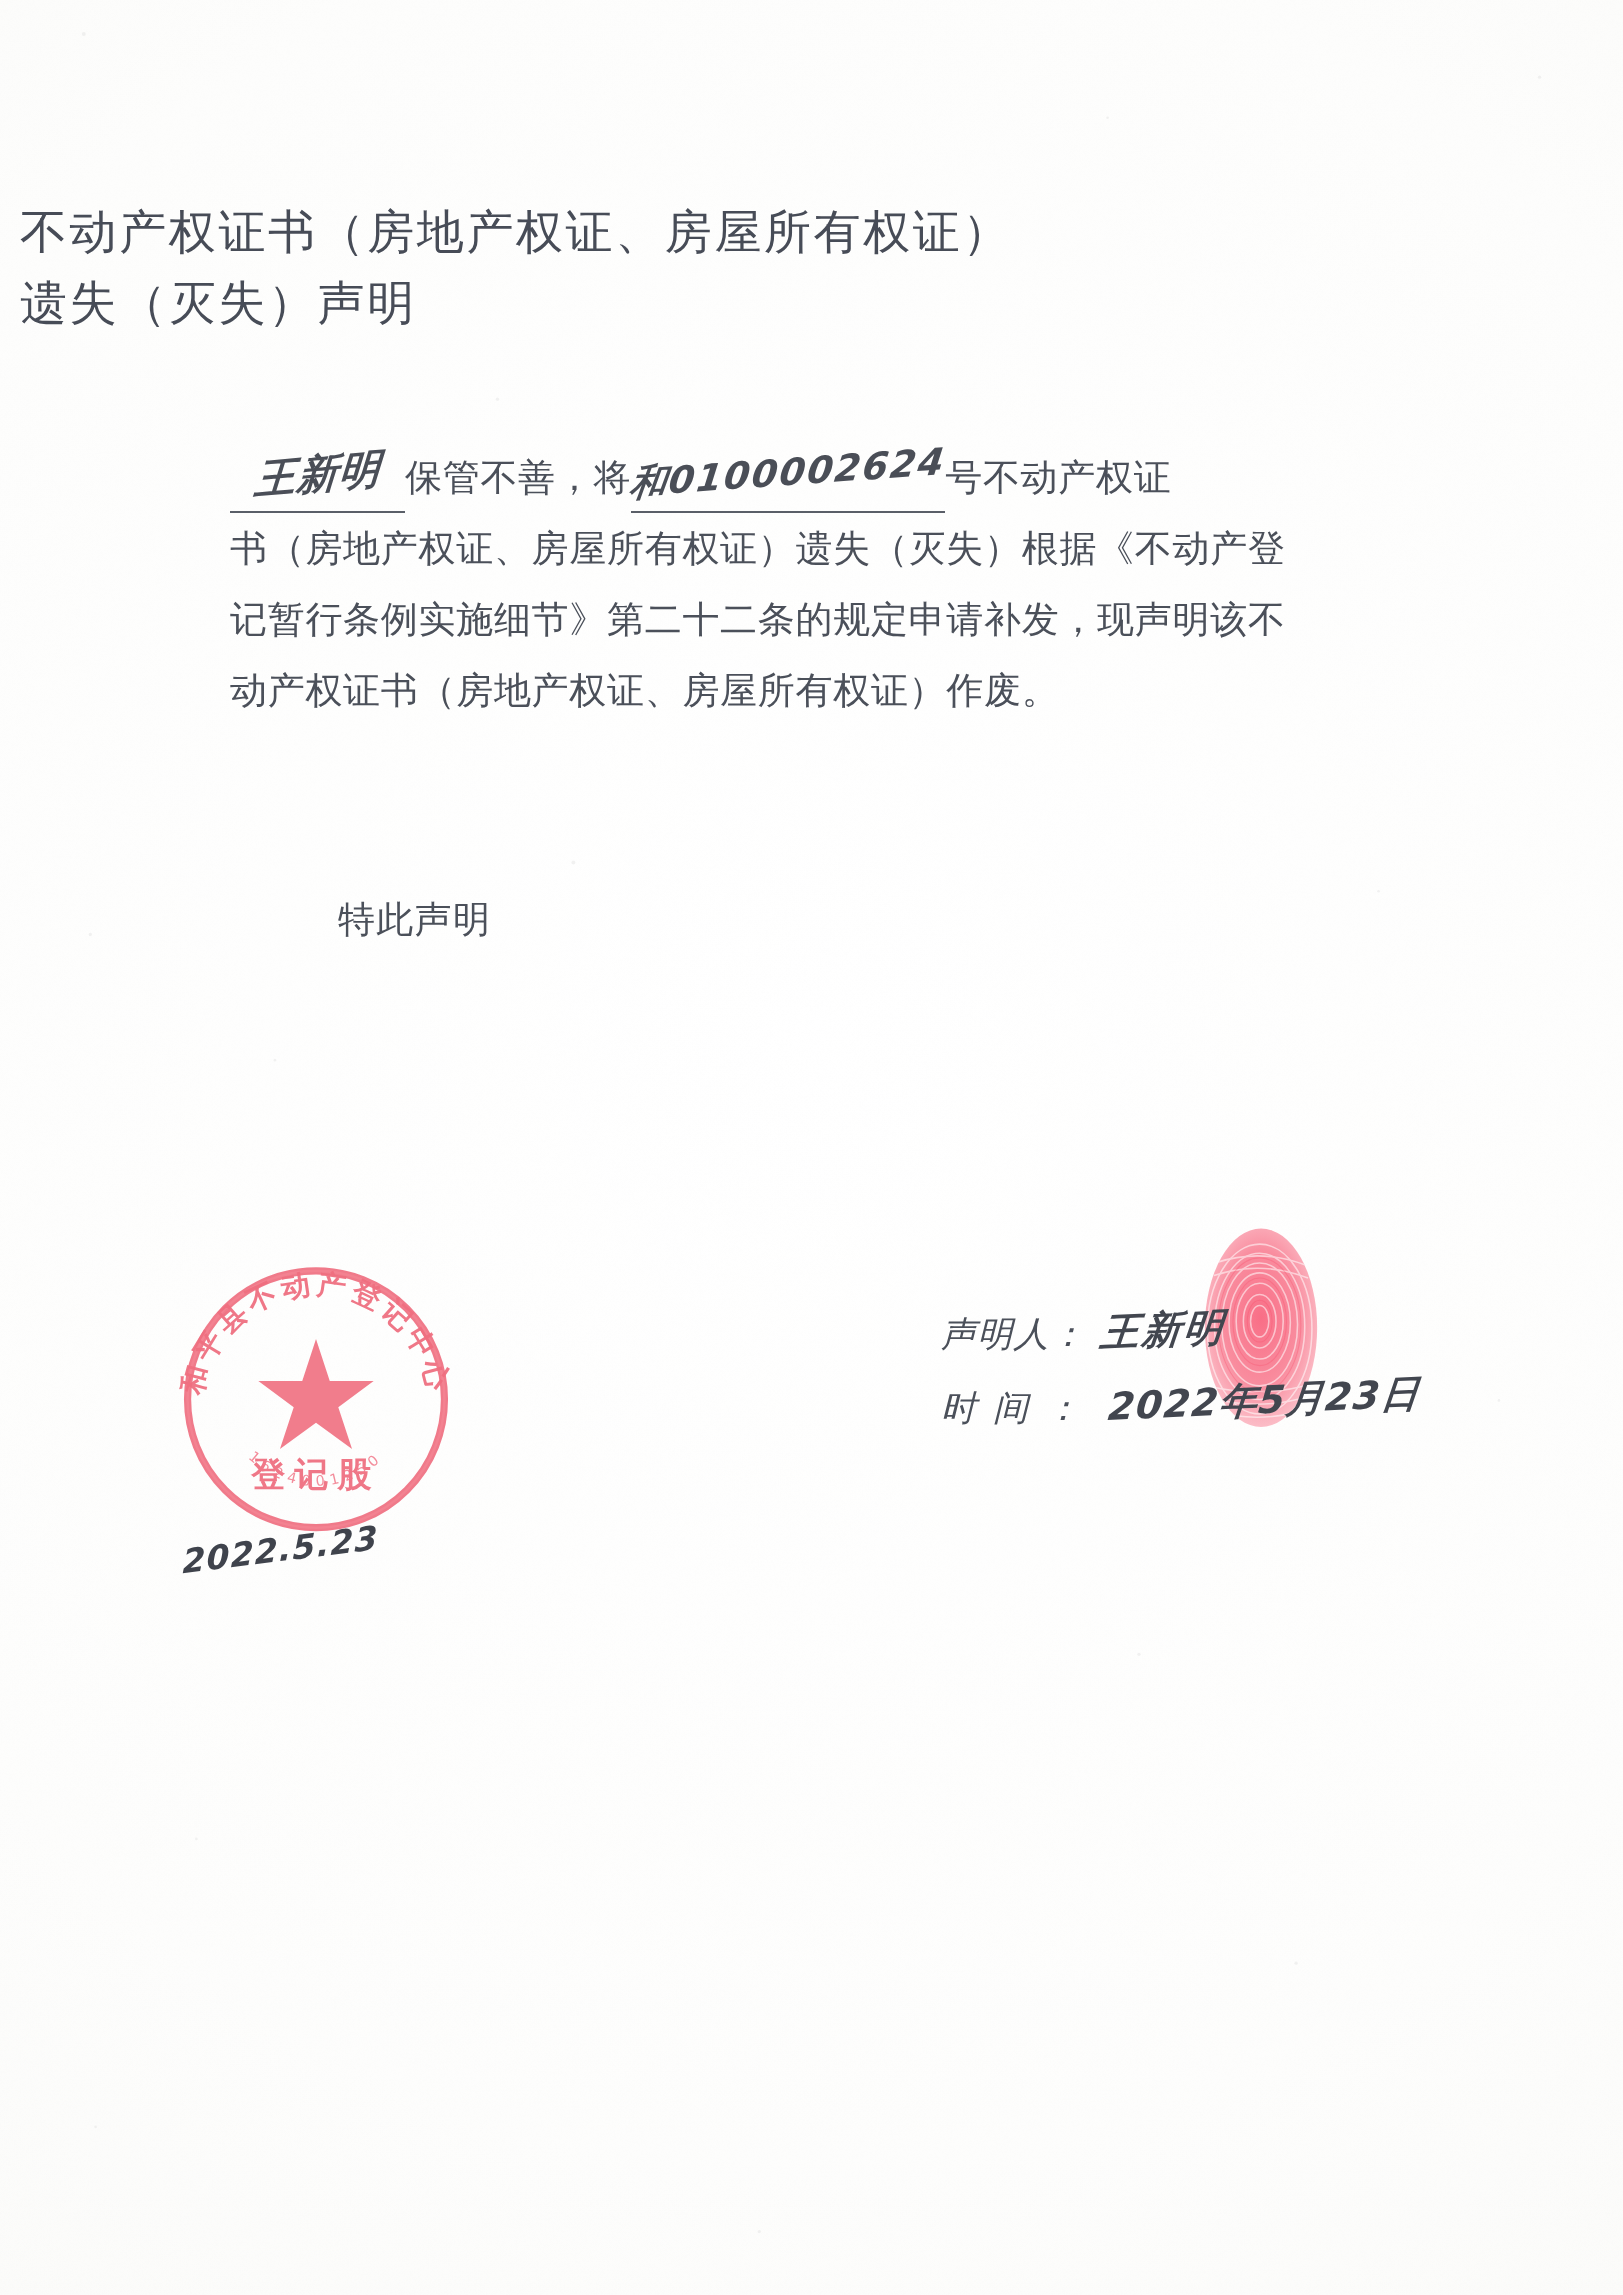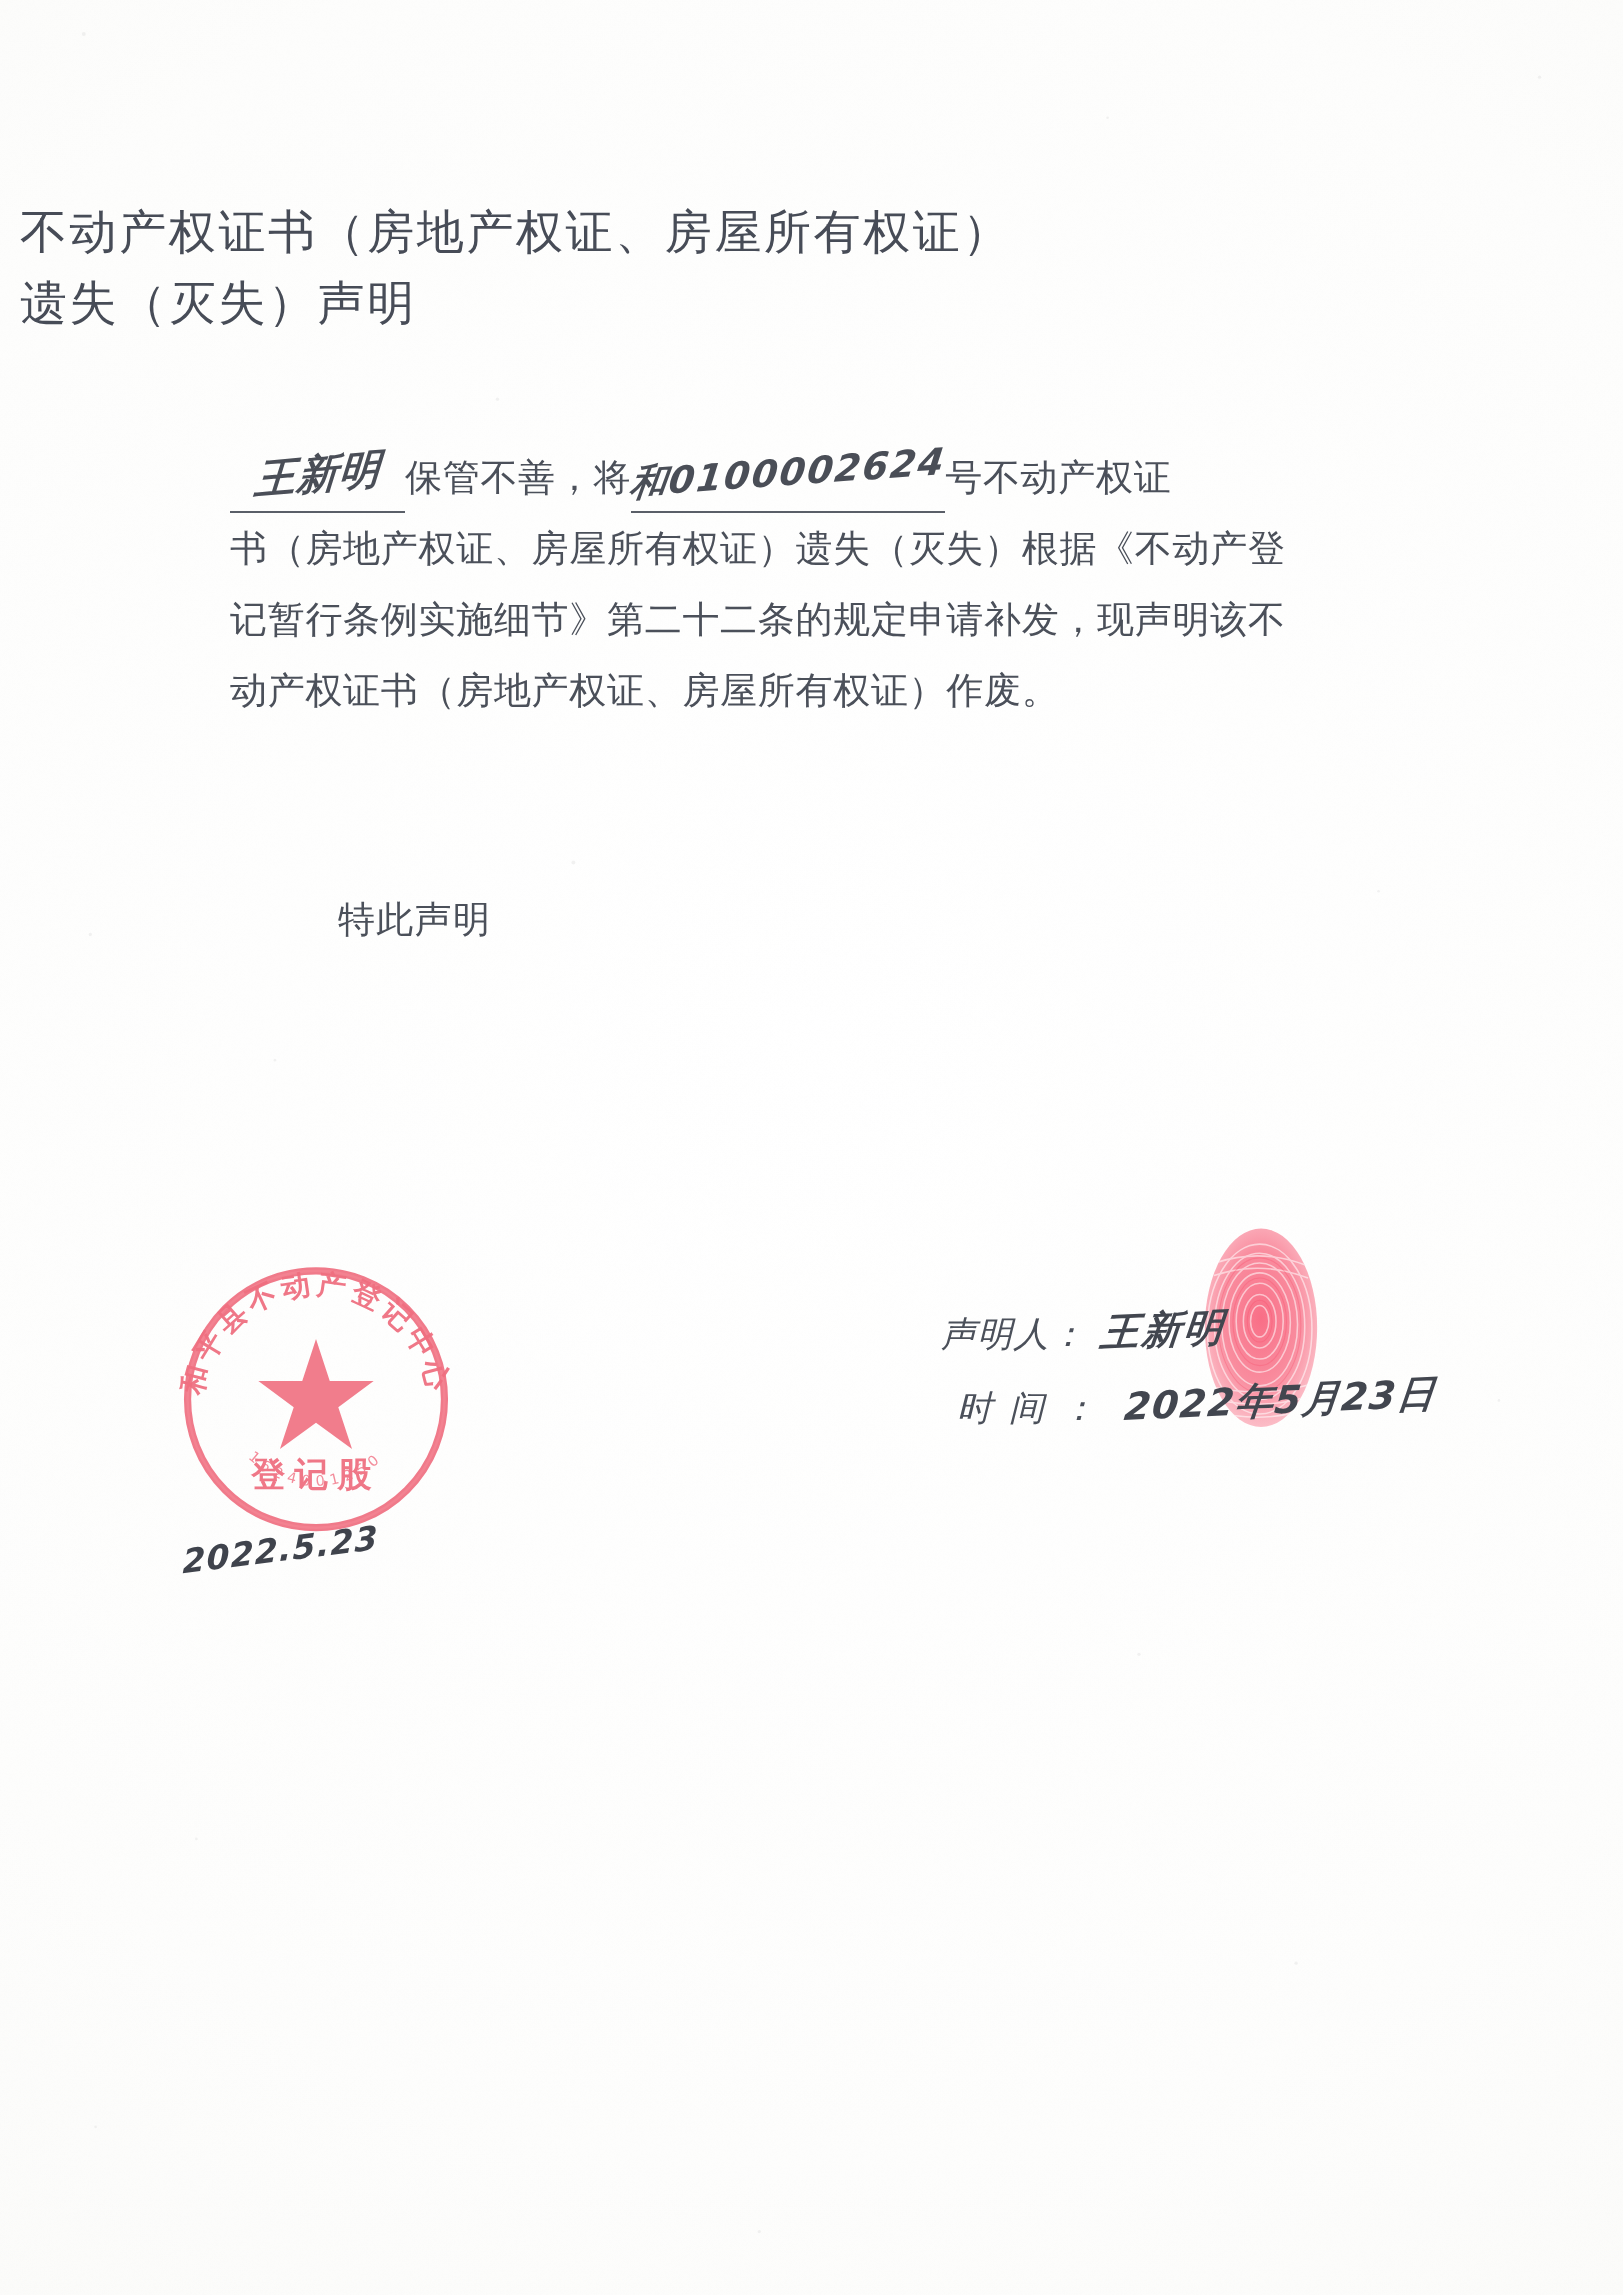--- a/index.html
+++ b/index.html
@@ -132,21 +132,21 @@
     align-items: baseline;
     height: 76px;
     white-space: nowrap;
   }
   .sign-label {
     font-family: "DejaVu Sans", "Liberation Sans", sans-serif;
     font-size: 35px;
     letter-spacing: 1.3px;
     font-style: italic;
   }
-  .sign-label.spaced { letter-spacing: 17px; margin-left: 16px; }
+  .sign-label.spaced { letter-spacing: 17px; }
   .sign-value {
     font-family: "DejaVu Sans", "Liberation Sans", sans-serif;
     font-size: 39px;
     font-weight: 600;
     font-style: italic;
     letter-spacing: 2.6px;
     color: #42464f;
     margin-left: 11.8px;
     transform: rotate(-2.5deg) skewX(-8deg);
     transform-origin: left bottom;

